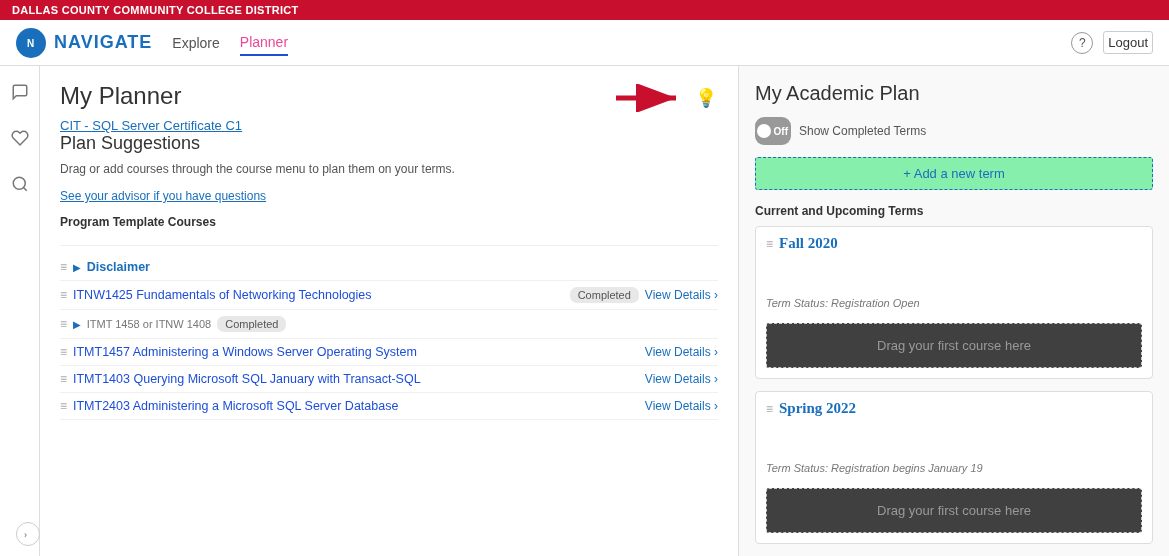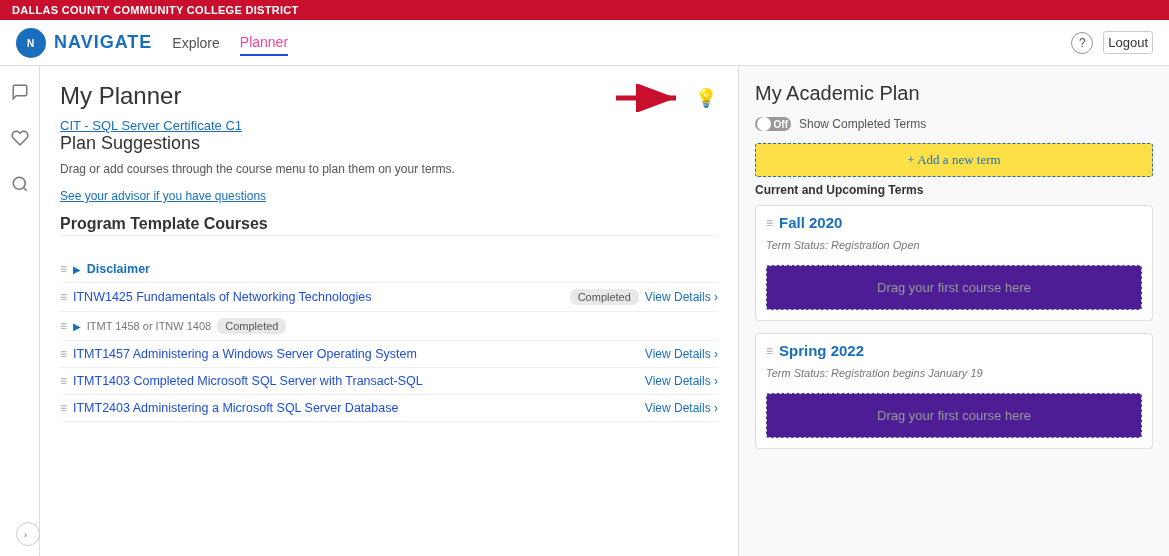--- a/index.html
+++ b/index.html
@@ -183,26 +183,26 @@
     }
     .section-link {
       color: #1a6fbd;
       font-size: 12px;
       text-decoration: underline;
       cursor: pointer;
       margin-bottom: 12px;
       display: block;
     }
     .template-label {
-      font-size: 16px;
+      font-size: 12px;
       font-weight: bold;
       color: #333;
-      margin-bottom: 20px;
+      margin-bottom: 8px;
       border-bottom: 1px solid #eee;
-      padding-bottom: 2px;
+      padding-bottom: 16px;
     }
 
     
     .course-item {
       display: flex;
       align-items: center;
       padding: 6px 0;
       border-bottom: 1px solid #f0f0f0;
       gap: 6px;
     }
@@ -267,21 +267,21 @@
       margin-bottom: 12px;
     }
     .toggle-row {
       display: flex;
       align-items: center;
       gap: 8px;
       margin-bottom: 12px;
     }
     .toggle-switch {
       width: 36px;
-      height: 14px;
+      height: 28px;
       background: #999;
       border-radius: 9px;
       position: relative;
       cursor: pointer;
       display: flex;
       align-items: center;
     }
     .toggle-switch .knob {
       width: 14px;
       height: 14px;
@@ -298,31 +298,30 @@
       font-weight: bold;
     }
     .toggle-text {
       font-size: 12px;
       color: #555;
     }
     .add-term-btn {
       width: 100%;
       border: 1px dashed #1a6fbd;
       color: #1a6fbd;
-      background: #fde047;
+      background: #86efac;
       padding: 8px;
       font-size: 13px;
       cursor: pointer;
       border-radius: 3px;
-      margin-bottom: 6px;
+      margin-bottom: 14px;
       display: flex;
       align-items: center;
       justify-content: center;
       gap: 4px;
-      font-family: Liberation Serif, serif;
     }
 
     .current-upcoming-label {
       font-size: 12px;
       font-weight: bold;
       color: #333;
       margin-bottom: 8px;
     }
 
     
@@ -340,36 +339,38 @@
       gap: 6px;
     }
     .term-drag {
       color: #aaa;
       font-size: 12px;
     }
     .term-name {
       font-size: 15px;
       font-weight: bold;
       color: #1a6fbd;
+      font-family: Liberation Serif, serif;
     }
     .term-status {
       font-size: 11px;
       color: #777;
       padding: 0 10px 8px 10px;
       font-style: italic;
+      margin-top: 37px;
     }
     .drop-zone {
       margin: 6px 10px 10px 10px;
       border: 1px dashed #ccc;
       border-radius: 3px;
       padding: 14px;
       text-align: center;
       color: #999;
       font-size: 13px;
-      background: #4c1d95;
+      background: #404040;
     }
 
     
     .sidebar-wrapper {
       position: relative;
     }
   </style>
 </head>
 <body>
 
@@ -471,21 +472,21 @@
       </div>
 
       <div class="course-item">
         <span class="drag-handle">≡</span>
         <span class="course-name">ITMT1457 Administering a Windows Server Operating System</span>
         <span class="view-details-link">View Details ›</span>
       </div>
 
       <div class="course-item">
         <span class="drag-handle">≡</span>
-        <span class="course-name">ITMT1403 Completed Microsoft SQL Server with Transact-SQL</span>
+        <span class="course-name">ITMT1403 Querying Microsoft SQL January with Transact-SQL</span>
         <span class="view-details-link">View Details ›</span>
       </div>
 
       <div class="course-item">
         <span class="drag-handle">≡</span>
         <span class="course-name">ITMT2403 Administering a Microsoft SQL Server Database</span>
         <span class="view-details-link">View Details ›</span>
       </div>
     </div>
 

